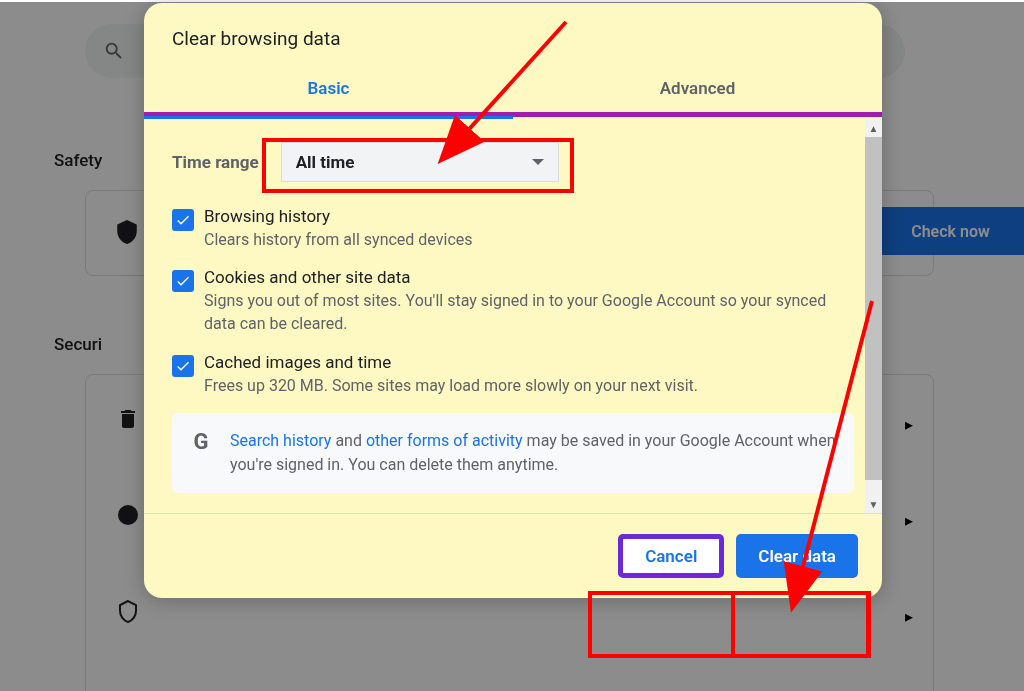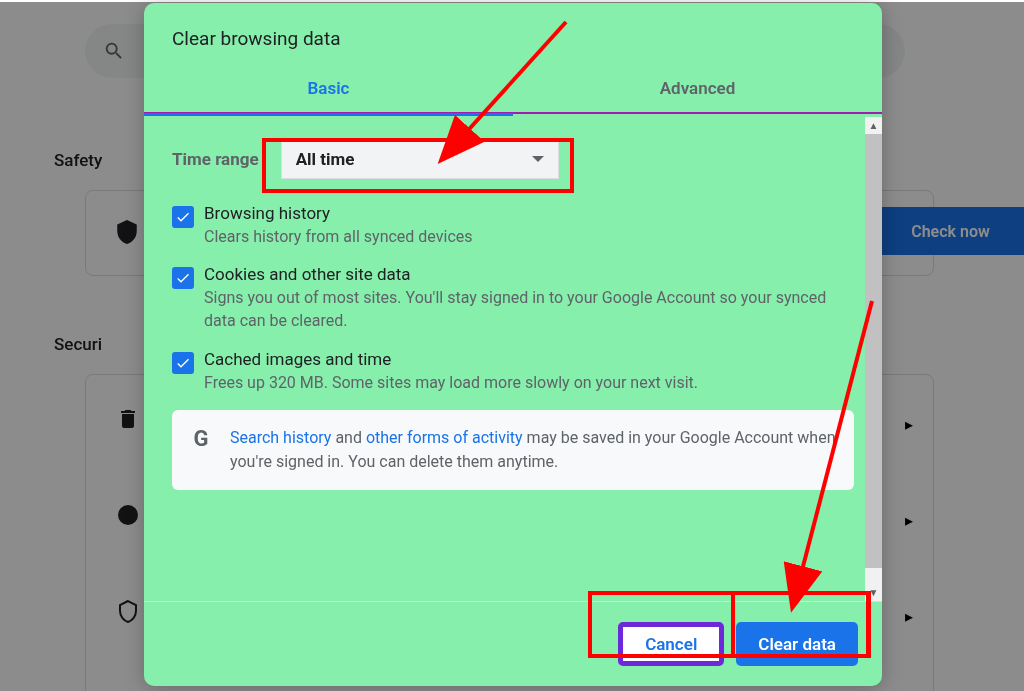--- a/index.html
+++ b/index.html
@@ -50,34 +50,34 @@
     background: #1a73e8;
     color: #fff;
     font-weight: 600;
     display: flex; align-items: center; justify-content: center;
     border-radius: 4px 0 0 4px;
   }
   
   .dialog {
     position: absolute;
     left: 144px; top: 3px;
-    width: 738px; height: 683px;
-    background: #86efac;
-    border-radius: 10px;
+    width: 738px; height: 595px;
+    background: #fef9c3;
+    border-radius: 18px;
     box-shadow: 0 2px 20px rgba(0,0,0,0.25);
     display: flex; flex-direction: column;
   }
   .dlg-title {
     padding: 24px 28px 14px 28px;
     font-size: 19px;
     color: #202124;
   }
   .tabs {
     display: flex;
-    border-bottom: 2px solid #a21caf;
+    border-bottom: 5px solid #a21caf;
   }
   .tab {
     flex: 1;
     text-align: center;
     padding: 14px 0;
     font-size: 17px;
     font-weight: 600;
     color: #5f6368;
     cursor: pointer;
   }

